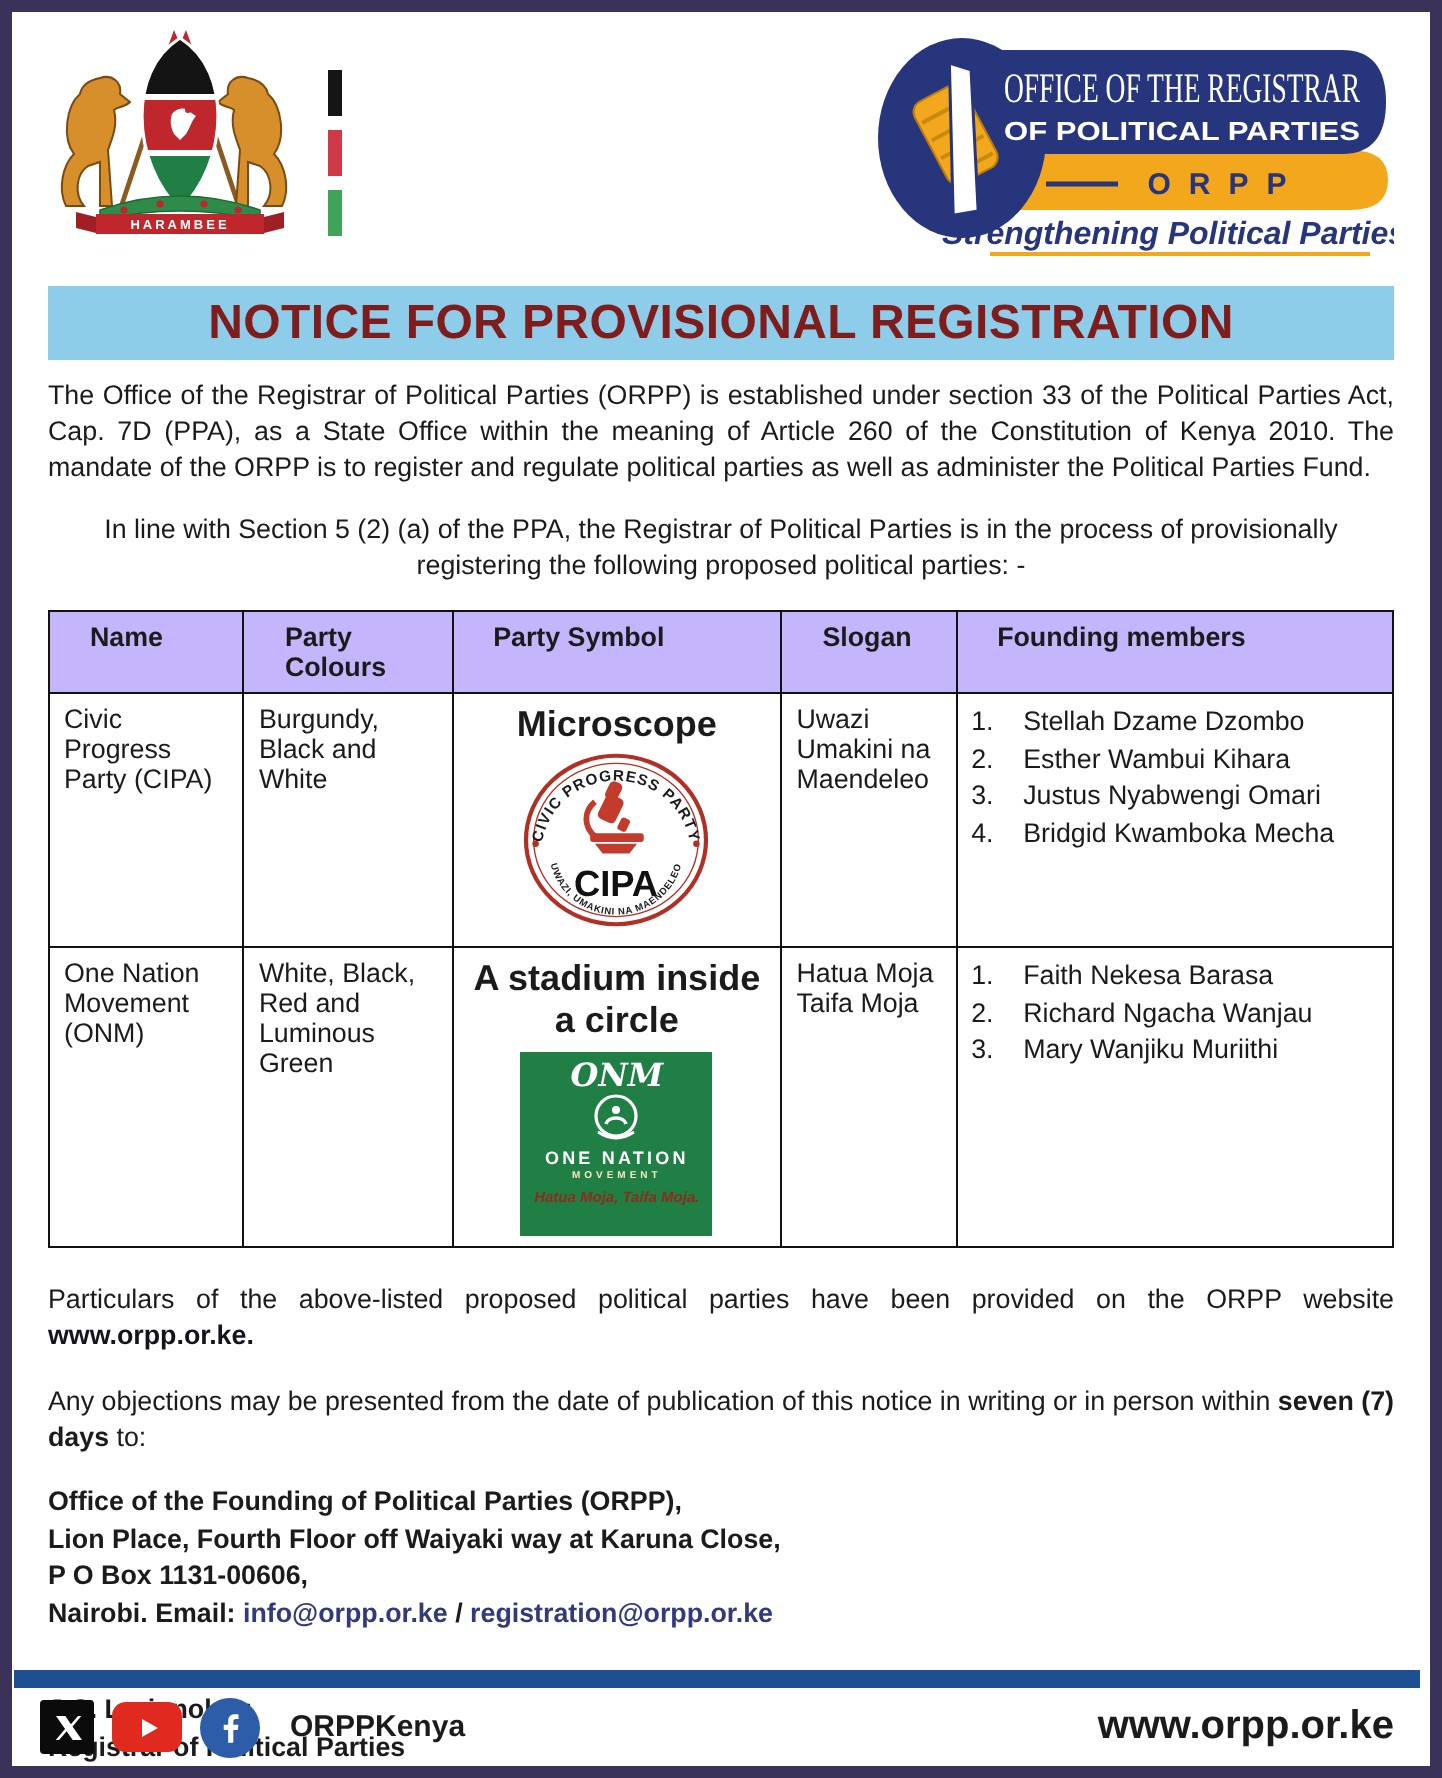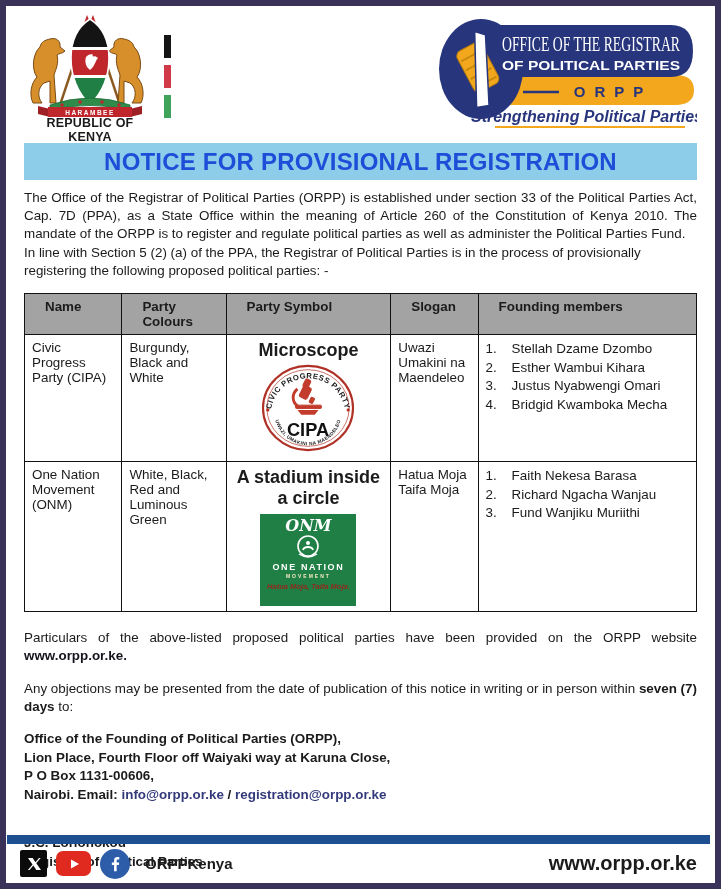--- a/index.html
+++ b/index.html
@@ -16,37 +16,37 @@
   .coat-row { display:flex; align-items:flex-start; }
   .republic { font-size:12.5px; font-weight:800; letter-spacing:0.2px; margin-top:-2px; text-align:center; width:132px; }
   .flag-bars { display:flex; flex-direction:column; gap:7px; margin:22px 0 0 8px; }
   .flag-bars span { width:7px; height:23px; display:block; }
   .orpp-logo { margin-top:4px; }
 
   
   .banner {
     margin-top:8px; height:37px; background:#8dcdea;
     display:flex; align-items:center; justify-content:center;
-    font-size:24px; font-weight:800; letter-spacing:0.2px; color:#1d4ed8;
+    font-size:24px; font-weight:800; letter-spacing:0.2px; color:#7f1d1d;
   }
 
   
   .para { font-size:13.4px; line-height:1.33; text-align:justify; margin:0; }
   .p1 { margin-top:9px; }
-  .p2 { margin-top:2px; text-align:left; }
+  .p2 { margin-top:14px; text-align:center; }
   .p3 { margin-top:17px; }
   .p4 { margin-top:15px; }
   .bold { font-weight:800; }
   .weblink { font-weight:800; color:#14141e; text-decoration:none; }
   .email { font-weight:800; color:#333a7b; text-decoration:none; }
 
   
   table.parties { border-collapse:collapse; width:100%; margin-top:13px; table-layout:fixed; }
   .parties th, .parties td { border:1.6px solid #121212; vertical-align:top; padding:5px 7px; font-size:13.4px; }
-  .parties th { background:#a3a3a3; text-align:left; font-weight:800; height:19px;padding-left:20px; }
+  .parties th { background:#c4b5fd; text-align:left; font-weight:800; height:19px;padding-left:20px; }
   .col-name{width:14.5%;} .col-colours{width:15.5%;} .col-symbol{width:24.5%;} .col-slogan{width:13%;} .col-members{width:32.5%;}
   .row1 td { height:113px; }
   .row2 td { height:122px; }
   .symbol-caption { font-weight:800; text-align:center; font-size:18px; }
   .symbol-cell { text-align:center; }
   ol.members { margin:0; padding:0; list-style:none; counter-reset:m; }
   ol.members li { counter-increment:m; display:grid; grid-template-columns:26px 1fr; line-height:1.38; }
   ol.members li::before { content:counter(m) "."; }
 
   
@@ -125,21 +125,20 @@
             <polygon points="118,93 106,96 106,104 118,101" fill="#9e1f24"></polygon>
             <rect x="24" y="94" width="84" height="10" fill="#c0272d"></rect>
             <text x="66" y="101.5" text-anchor="middle" font-size="6.5" letter-spacing="1.5" fill="#ffffff" font-family="Liberation Sans, sans-serif" font-weight="bold">HARAMBEE</text>
           </svg>
           <div class="flag-bars">
             <span style="background:#151515"></span>
             <span style="background:#d03a48"></span>
             <span style="background:#3fa459"></span>
           </div>
         </div>
-        <div class="republic">REPUBLIC OF KENYA</div>
       </div>
 
       <div class="orpp-logo">
         <svg width="262" height="114" viewBox="0 0 262 114">
 
           <path d="M56,60 H240 Q259,60 259,75 Q259,90 240,90 H60 Q48,78 56,60 Z" fill="#f2a71c"></path>
 
           <path d="M56,10 H236 Q258,10 258,36 Q258,62 236,62 H56 Z" fill="#27357d"></path>
 
           <ellipse cx="46" cy="54" rx="42" ry="50" fill="#27357d"></ellipse>
@@ -245,21 +244,21 @@
               <div class="onm-line1">ONE NATION</div>
               <div class="onm-line2">MOVEMENT</div>
               <div class="onm-tagline">Hatua Moja, Taifa Moja.</div>
             </div>
           </td>
           <td>Hatua Moja Taifa Moja</td>
           <td>
             <ol class="members">
               <li>Faith Nekesa Barasa</li>
               <li>Richard Ngacha Wanjau</li>
-              <li>Fund Wanjiku Muriithi</li>
+              <li>Mary Wanjiku Muriithi</li>
             </ol>
           </td>
         </tr>
       </tbody>
     </table>
 
     <p class="para p3">
       <span>Particulars of the above-listed proposed political parties have been provided on the ORPP website</span>
       <a href="#" class="weblink">www.orpp.or.ke.</a>
     </p>

